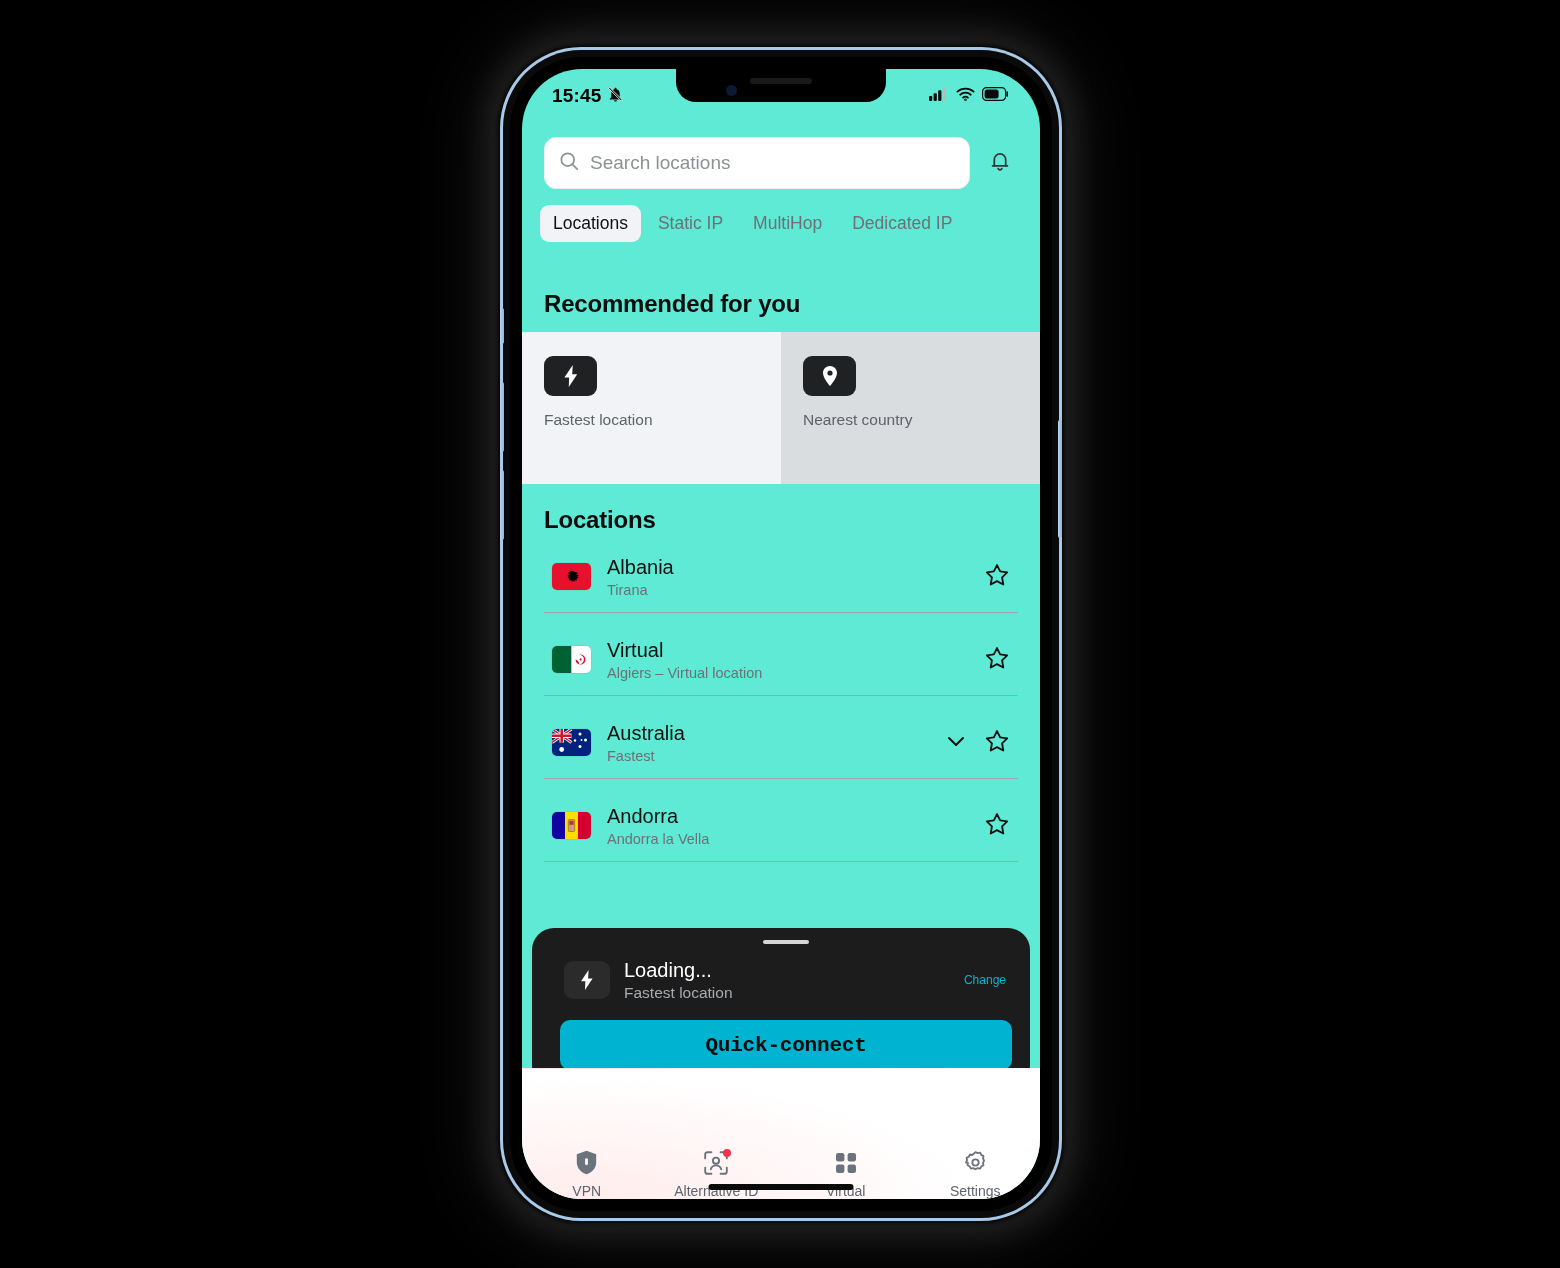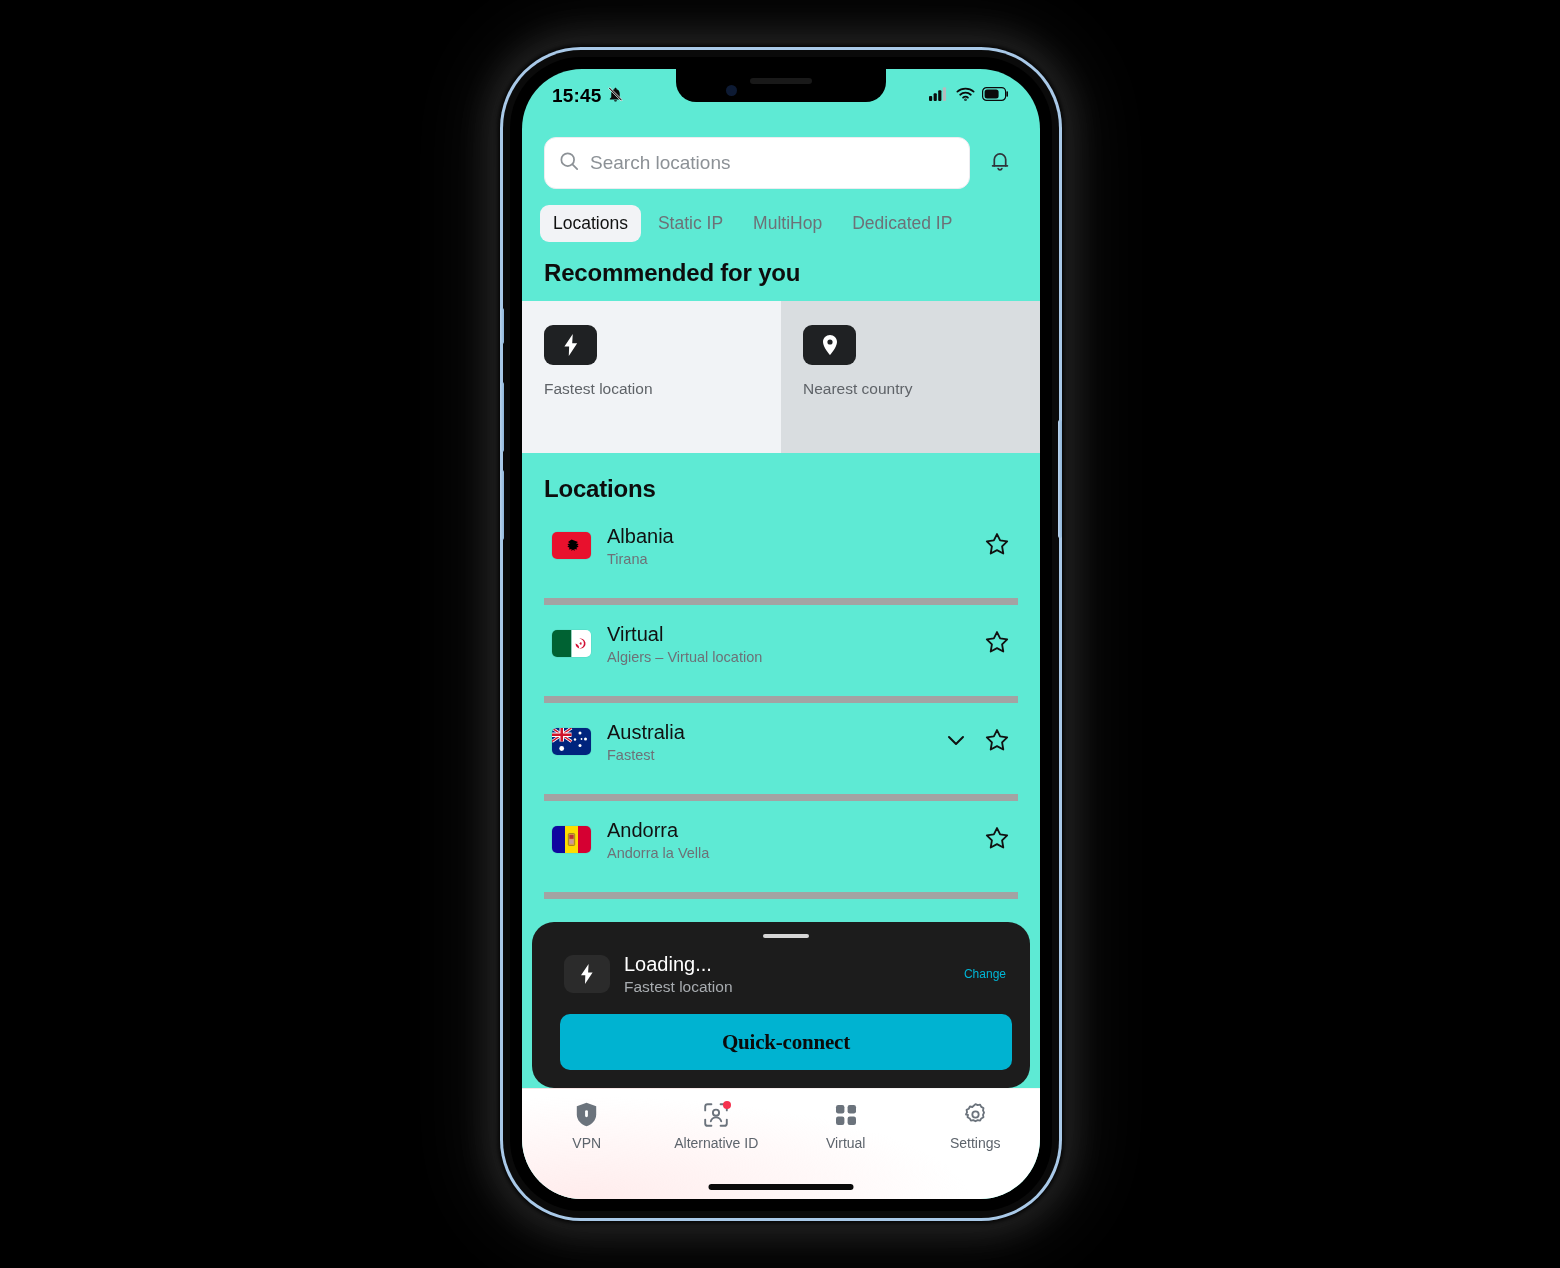--- a/index.html
+++ b/index.html
@@ -155,20 +155,21 @@
   }
 
   
   #recommended-title {
     flex: none;
     font-size: 24px;
     font-weight: 700;
     color: #0d0d0d;
     padding: 3px 29px 14px 22px;
     letter-spacing: -0.2px;
+    margin-top: 31px;
   }
   #recommended-cards {
     flex: none;
     display: flex;
     height: 152px;
   }
   .rec-card {
     flex: 1;
     padding: 24px 22px 0 22px;
     cursor: pointer;
@@ -200,25 +201,25 @@
     font-size: 24px;
     font-weight: 700;
     color: #0d0d0d;
     padding: 22px 22px 4px 22px;
     letter-spacing: -0.2px;
   }
   .location-row {
     display: flex;
     align-items: center;
     gap: 16px;
-    padding: 17px 22px 31px 30px;
-    margin: 0 22px 0 22px;
+    padding: 17px 22px 14px 30px;
+    margin: 0 22px 8px 22px;
     padding-left: 8px;
     padding-right: 8px;
-    border-bottom: 7px solid #a3a3a3;
+    border-bottom: 1px solid #a3a3a3;
     cursor: pointer;
   }
   .flag {
     width: 39px; height: 27px;
     border-radius: 5px;
     flex: none;
     overflow: hidden;
     position: relative;
     box-shadow: 0 0 0 0.5px rgba(0,0,0,0.08);
   }
@@ -275,46 +276,46 @@
   }
   #change-button {
     font-size: 12px;
     color: #00b6d6;
     cursor: pointer;
     padding: 4px 2px;
     white-space: nowrap;
   }
   #quick-connect-button {
     margin-top: 18px;
-    height: 56px;
+    height: 50px;
     background: #00b3d1;
     border-radius: 10px;
     display: flex;
     align-items: center;
     justify-content: center;
     font-size: 21px;
     font-weight: 700;
     color: #0b0b0b;
     cursor: pointer;
     letter-spacing: -0.2px;
     border: none;
     width: 100%;
-    font-family: Liberation Serif, serif;
+    font-family: Liberation Mono, monospace;
   }
 
   
   #bottom-nav {
     position: absolute;
     left: 0; right: 0; bottom: 0;
-    height: 111px;
+    height: 131px;
     background:
       radial-gradient(120% 150% at 12% 100%, rgba(255,226,226,0.65) 0%, rgba(255,255,255,0) 62%),
       #ffffff;
     display: flex;
-    align-items: flex-start;
+    align-items: flex-end;
     padding-top: 12px;
     z-index: 30;
     border-top: 1px solid rgba(0,0,0,0.03);
   }
   .nav-item {
     flex: 1;
     display: flex;
     flex-direction: column;
     align-items: center;
     gap: 7px;

